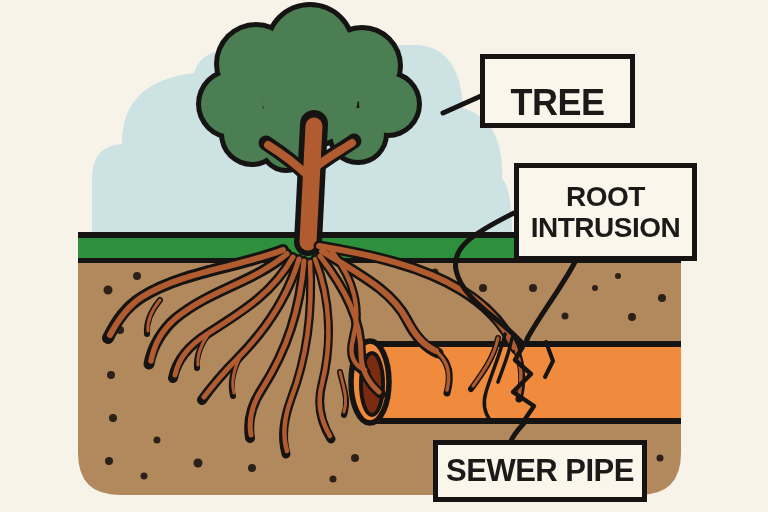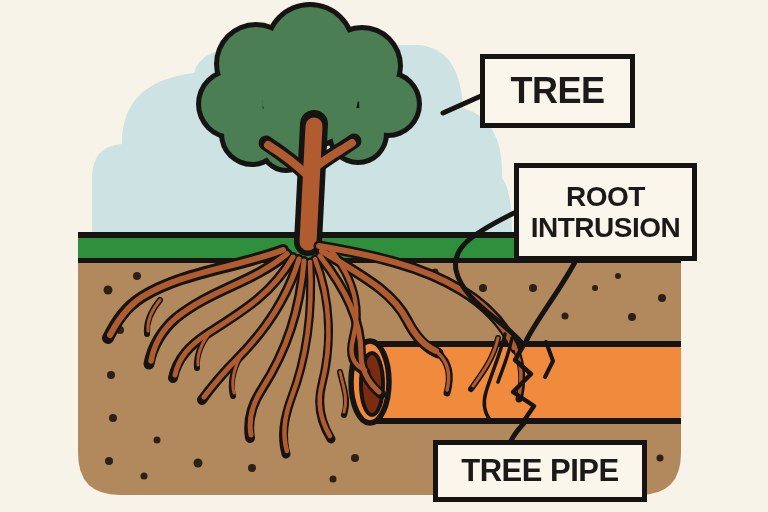--- a/index.html
+++ b/index.html
@@ -30,21 +30,21 @@
   .line{stroke:var(--outline);fill:none;stroke-linecap:round;stroke-linejoin:round;}
   .dot{fill:#2b2118;}
 
   .label-box{
     position:absolute;box-sizing:border-box;
     background:var(--label-background);border:5px solid var(--outline);
     display:flex;align-items:center;justify-content:center;
     font-weight:bold;color:var(--label-text);text-align:center;
     letter-spacing:-0.5px;line-height:1.12;
   }
-  .label-tree{left:480px;top:54px;width:155px;height:74px;font-size:36px;}
+  .label-tree{left:480px;top:54px;width:155px;height:74px;font-size:36px;align-items:flex-end;}
   .label-root{left:514px;top:163px;width:183px;height:98px;font-size:28px;padding:4px 8px;}
   .label-pipe{left:433px;top:440px;width:214px;height:62px;font-size:31px;}
 </style>
 </head>
 <body>
 
 <div class="stage">
 
   <svg width="768" height="512" viewBox="0 0 768 512">
 
@@ -179,16 +179,16 @@
     <path class="line" stroke-width="5" d="M524,423 C518,430 514,434 511,441"></path>
   </svg>
 
   <div class="label-box label-tree">
     <span>TREE</span>
   </div>
   <div class="label-box label-root">
     <span>ROOT INTRUSION</span>
   </div>
   <div class="label-box label-pipe">
-    <span>TREE PIPE</span>
+    <span>SEWER PIPE</span>
   </div>
 
 </div>
 
 </body></html>

